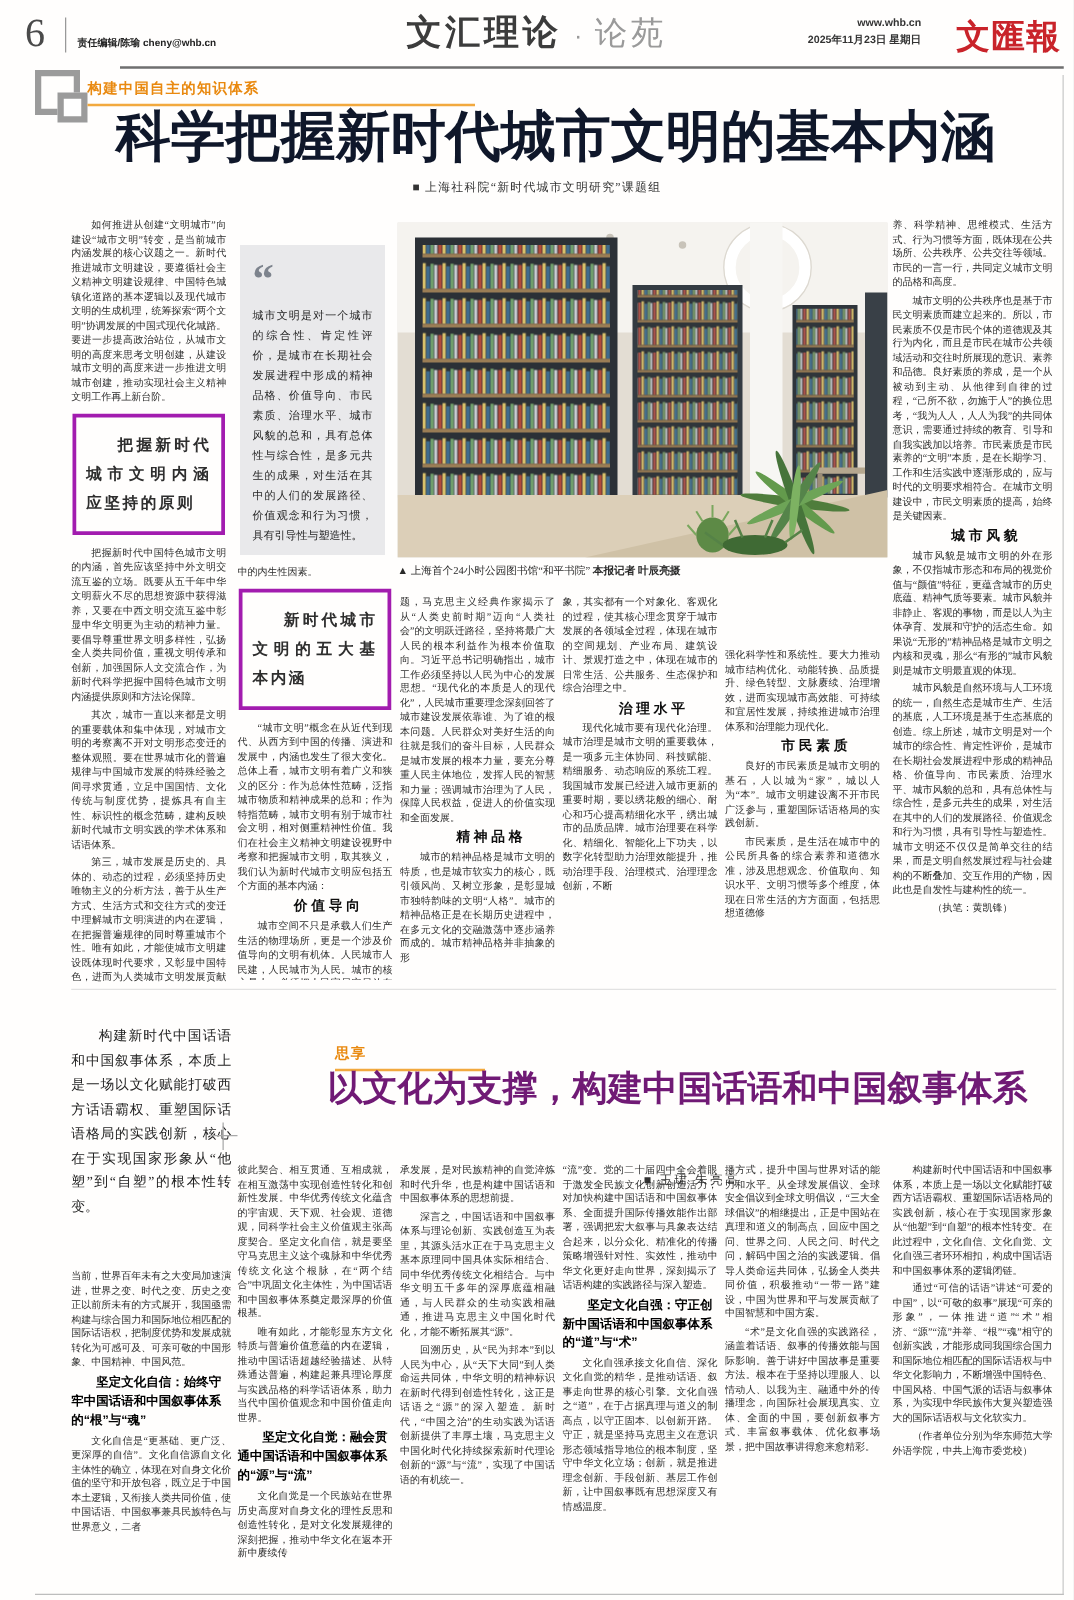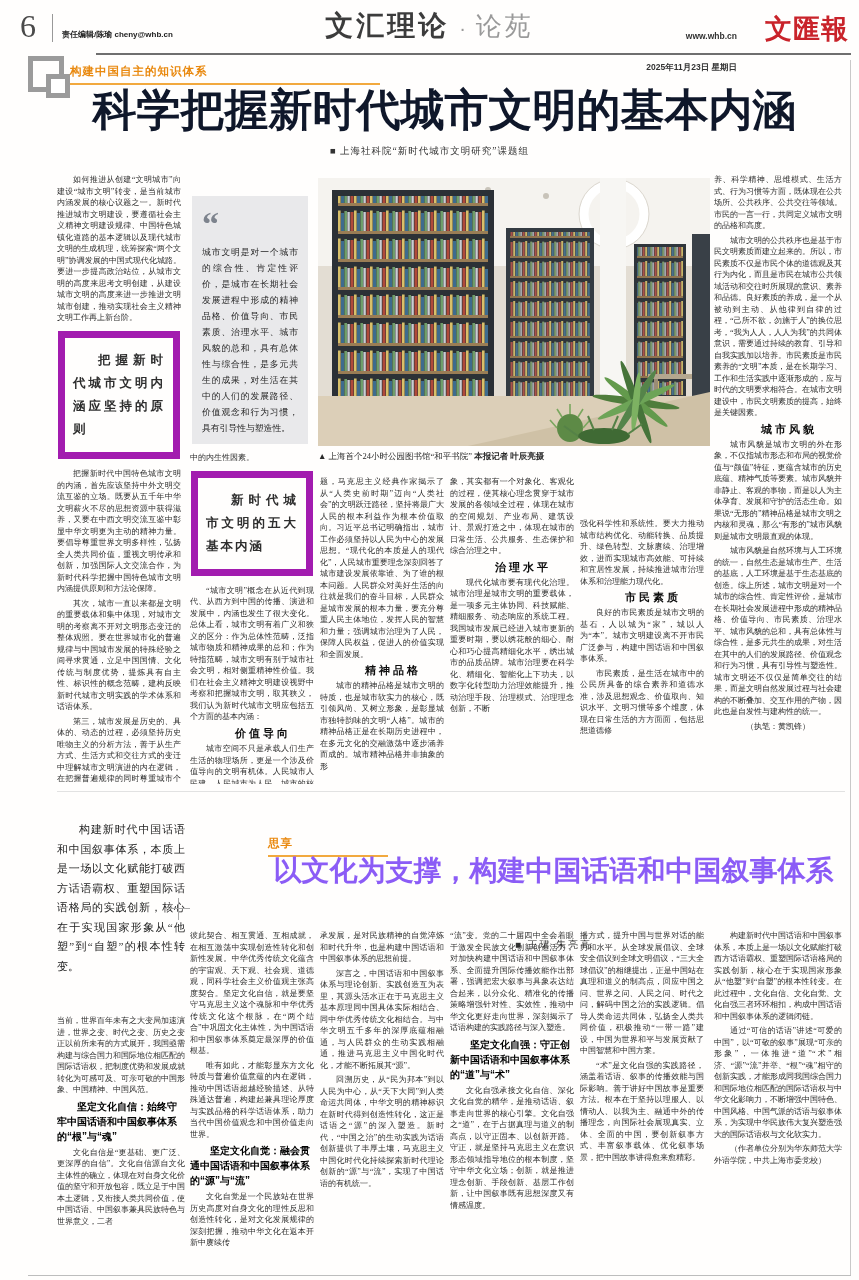--- a/index.html
+++ b/index.html
@@ -11,21 +11,21 @@
   #hdr-vbar{position:absolute;left:52px;top:14px;width:1px;height:28px;background:#999;}
   #editor{position:absolute;left:62px;top:30px;font:bold 8px/1.2 "Liberation Sans",sans-serif;color:#222;}
   #section{position:absolute;left:0;right:0;top:12px;text-align:center;}
   #section .t1{font:900 28px/1 "Liberation Sans",sans-serif;color:#3c3c3c;letter-spacing:3px;}
   #section .dot{font:400 20px/1 "Liberation Sans",sans-serif;color:#9a9a9a;margin:0 6px;}
   #section .t2{font:400 26px/1 "Liberation Sans",sans-serif;color:#9a9a9a;letter-spacing:3px;}
   #hdr-right{position:absolute;right:10px;top:12px;text-align:right;}
   #hdr-right .web{font:bold 8.5px/1.5 "Liberation Sans",sans-serif;color:#333;}
   #hdr-right .date{font:bold 8.5px/1.5 "Liberation Sans",sans-serif;color:#333;}
   #masthead{position:absolute;right:10px;top:16px;font:900 27px/1 "Liberation Serif",serif;color:#c9232a;letter-spacing:1px;}
-  #hdr-right .txt{margin-right:112px;margin-top:18px;}
+  #hdr-right .txt{margin-right:112px;}
   #hdr-rule{position:absolute;left:96px;right:8px;top:53px;border-top:2px solid #6f6f6f;}
   .stair1{position:absolute;left:28px;top:56px;width:26px;height:26px;border:5px solid #9b9b9b;}
   .stair2{position:absolute;left:46px;top:74px;width:14px;height:14px;border:5px solid #9b9b9b;background:#fff;}
   
   #frame-r{position:absolute;right:8px;top:60px;bottom:4px;width:1px;background:#c9c9c9;}
   #frame-b{position:absolute;left:28px;right:8px;bottom:4px;height:1px;background:#bdbdbd;}
   
   .tagline{position:absolute;font:bold 11.5px/1 "Liberation Sans",sans-serif;color:#e9890f;letter-spacing:1px;
            padding-bottom:5px;border-bottom:2px solid #f2a93e;}
   #a1-tag{left:70px;top:66px;width:310px;}
@@ -33,40 +33,40 @@
             font:900 44px/1.2 "Liberation Sans",sans-serif;color:#0f172a;letter-spacing:0px;}
   #a1-byline{position:absolute;left:0;right:0;top:147px;text-align:center;
              font:400 9.5px/1 "Liberation Serif",serif;color:#333;letter-spacing:1px;}
   
   .col{position:absolute;width:124px;font-size:8px;line-height:11.5px;text-align:justify;color:#2d2d2d;overflow:hidden;}
   .col p{margin:0 0 3px;text-indent:2em;}
   .col p.cont{text-indent:0;}
   .subhead{font:bold 11px/1.3 "Liberation Sans",sans-serif;text-align:center;letter-spacing:3px;
            color:#0d0d0d;margin:6px 0 5px;text-indent:0;}
   .subhead2{font:bold 10px/1.5 "Liberation Sans",sans-serif;color:#000;margin:7px 0 5px;text-indent:0;text-align:left;}
-  .kaibox{border:7px solid #a21caf;padding:11px 8px;margin:7px 1px 9px;
+  .kaibox{border:3px solid #a21caf;padding:11px 8px;margin:7px 1px 9px;
           font:bold 12.5px/1.85 "Liberation Serif",serif;color:#2e2e2e;letter-spacing:2px;text-indent:2em;}
   .sign{text-align:center;text-indent:0 !important;margin-top:3px;}
   .sign2{text-indent:2em;}
   
   #pullquote{position:absolute;left:192px;top:196px;width:116px;height:248px;background:#e9e9eb;
              box-sizing:border-box;padding:12px 10px;font:400 8.8px/16px "Liberation Serif",serif;
              color:#1f1f1f;text-align:justify;}
   #pullquote .qmark{display:block;font:900 34px/0.6 "Liberation Serif",serif;color:#7d838d;margin:6px 0 10px;}
   
   #photo{position:absolute;left:318px;top:178px;width:392px;height:268px;background:#eee;}
   #caption{position:absolute;left:318px;top:451px;width:392px;
            font:400 8.5px/1.3 "Liberation Serif",serif;color:#2a2a2a;}
   #caption b{font-weight:bold;}
   
   #divider{position:absolute;left:57px;right:14px;top:791px;border-top:1px solid #e2e2e2;}
   
   #a2-tag{left:268px;top:838px;width:120px;}
-  #a2-title{position:absolute;left:262px;right:14px;top:852px;text-align:center;
-            font:900 28px/1.35 "Liberation Sans",sans-serif;color:#8b5cf6;}
+  #a2-title{position:absolute;left:262px;right:14px;top:852px;text-align:left;
+            font:900 28px/1.35 "Liberation Sans",sans-serif;color:#701a75;}
   #a2-byline{position:absolute;left:262px;right:14px;top:906px;text-align:center;
              font:400 10px/1 "Liberation Serif",serif;color:#333;letter-spacing:2px;margin-top:34px;}
   #a2-intro{position:absolute;left:57px;top:820px;width:128px;font:400 11px/19.5px "Liberation Serif",serif;
             color:#222;text-align:justify;text-indent:2em;}
   .crossmark{position:absolute;width:22px;height:22px;}
   .crossmark:before{content:"";position:absolute;left:0;right:0;top:10px;height:1px;background:#a9a9a9;}
   .crossmark:after{content:"";position:absolute;top:0;bottom:0;left:10px;width:1px;background:#a9a9a9;}
 </style>
 </head>
 <body>
@@ -191,21 +191,21 @@
 
   <div class="col" style="left:450px;top:476px;height:308px;">
     <p class="cont">象，其实都有一个对象化、客观化的过程，使其核心理念贯穿于城市发展的各领域全过程，体现在城市的空间规划、产业布局、建筑设计、景观打造之中，体现在城市的日常生活、公共服务、生态保护和综合治理之中。</p>
     <p class="subhead">治理水平</p>
     <p>现代化城市要有现代化治理。城市治理是城市文明的重要载体，是一项多元主体协同、科技赋能、精细服务、动态响应的系统工程。我国城市发展已经进入城市更新的重要时期，要以绣花般的细心、耐心和巧心提高精细化水平，绣出城市的品质品牌。城市治理要在科学化、精细化、智能化上下功夫，以数字化转型助力治理效能提升，推动治理手段、治理模式、治理理念创新，不断</p>
   </div>
 
   <div class="col" style="left:580px;top:476px;height:308px;margin-top:42px;">
     <p class="cont">强化科学性和系统性。要大力推动城市结构优化、动能转换、品质提升、绿色转型、文脉赓续、治理增效，进而实现城市高效能、可持续和宜居性发展，持续推进城市治理体系和治理能力现代化。</p>
     <p class="subhead">市民素质</p>
-    <p>良好的市民素质是城市文明的基石，人以城为“家”，城以人为“本”。城市文明建设离不开市民广泛参与，构建中国话语和中国叙事体系。</p>
+    <p>良好的市民素质是城市文明的基石，人以城为“家”，城以人为“本”。城市文明建设离不开市民广泛参与，重塑国际话语格局的实践创新。</p>
     <p>市民素质，是生活在城市中的公民所具备的综合素养和道德水准，涉及思想观念、价值取向、知识水平、文明习惯等多个维度，体现在日常生活的方方面面，包括思想道德修</p>
   </div>
 
   <div class="col" style="left:714px;top:174px;height:612px;width:128px;">
     <p class="cont">养、科学精神、思维模式、生活方式、行为习惯等方面，既体现在公共场所、公共秩序、公共交往等领域。市民的一言一行，共同定义城市文明的品格和高度。</p>
     <p>城市文明的公共秩序也是基于市民文明素质而建立起来的。所以，市民素质不仅是市民个体的道德观及其行为内化，而且是市民在城市公共领域活动和交往时所展现的意识、素养和品德。良好素质的养成，是一个从被动到主动、从他律到自律的过程，“己所不欲，勿施于人”的换位思考，“我为人人，人人为我”的共同体意识，需要通过持续的教育、引导和自我实践加以培养。市民素质是市民素养的“文明”本质，是在长期学习、工作和生活实践中逐渐形成的，应与时代的文明要求相符合。在城市文明建设中，市民文明素质的提高，始终是关键因素。</p>
     <p class="subhead">城市风貌</p>
     <p>城市风貌是城市文明的外在形象，不仅指城市形态和布局的视觉价值与“颜值”特征，更蕴含城市的历史底蕴、精神气质等要素。城市风貌并非静止、客观的事物，而是以人为主体孕育、发展和守护的活态生命。如果说“无形的”精神品格是城市文明之内核和灵魂，那么“有形的”城市风貌则是城市文明最直观的体现。</p>
     <p>城市风貌是自然环境与人工环境的统一，自然生态是城市生产、生活的基底，人工环境是基于生态基底的创造。综上所述，城市文明是对一个城市的综合性、肯定性评价，是城市在长期社会发展进程中形成的精神品格、价值导向、市民素质、治理水平、城市风貌的总和，具有总体性与综合性，是多元共生的成果，对生活在其中的人们的发展路径、价值观念和行为习惯，具有引导性与塑造性。城市文明还不仅仅是简单交往的结果，而是文明自然发展过程与社会建构的不断叠加、交互作用的产物，因此也是自发性与建构性的统一。</p>
     <p class="sign">（执笔：黄凯锋）</p>

